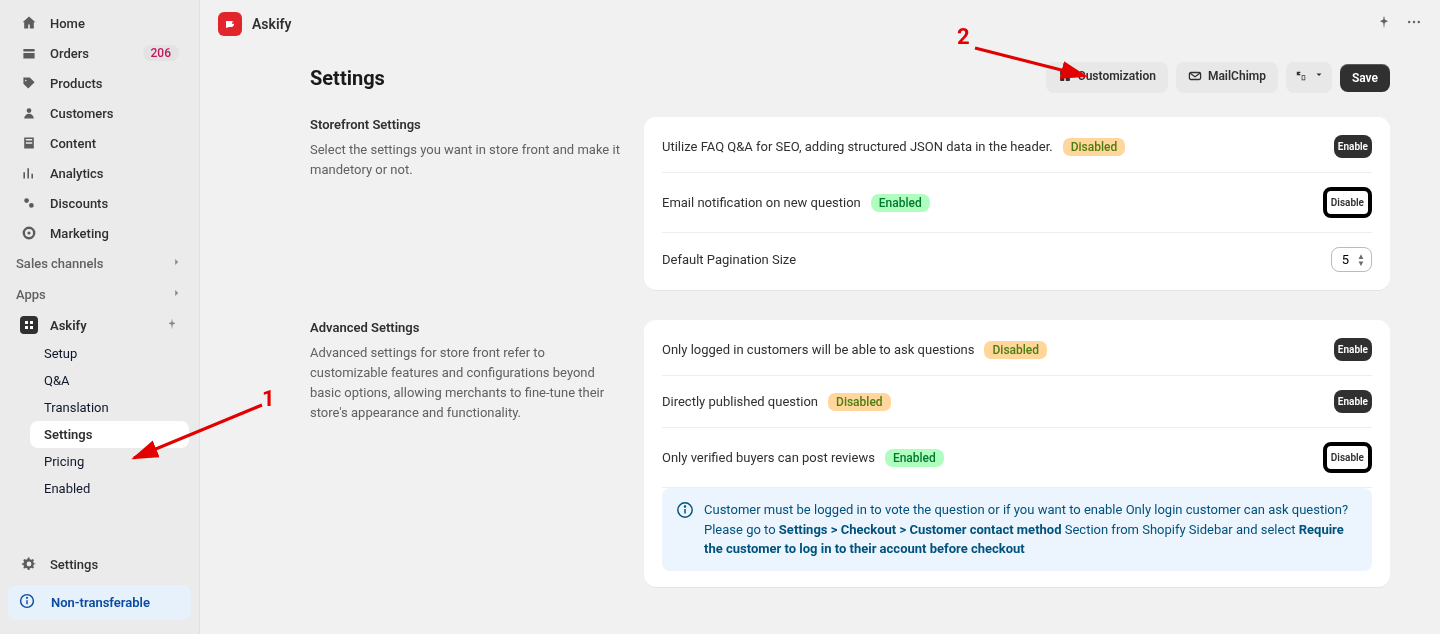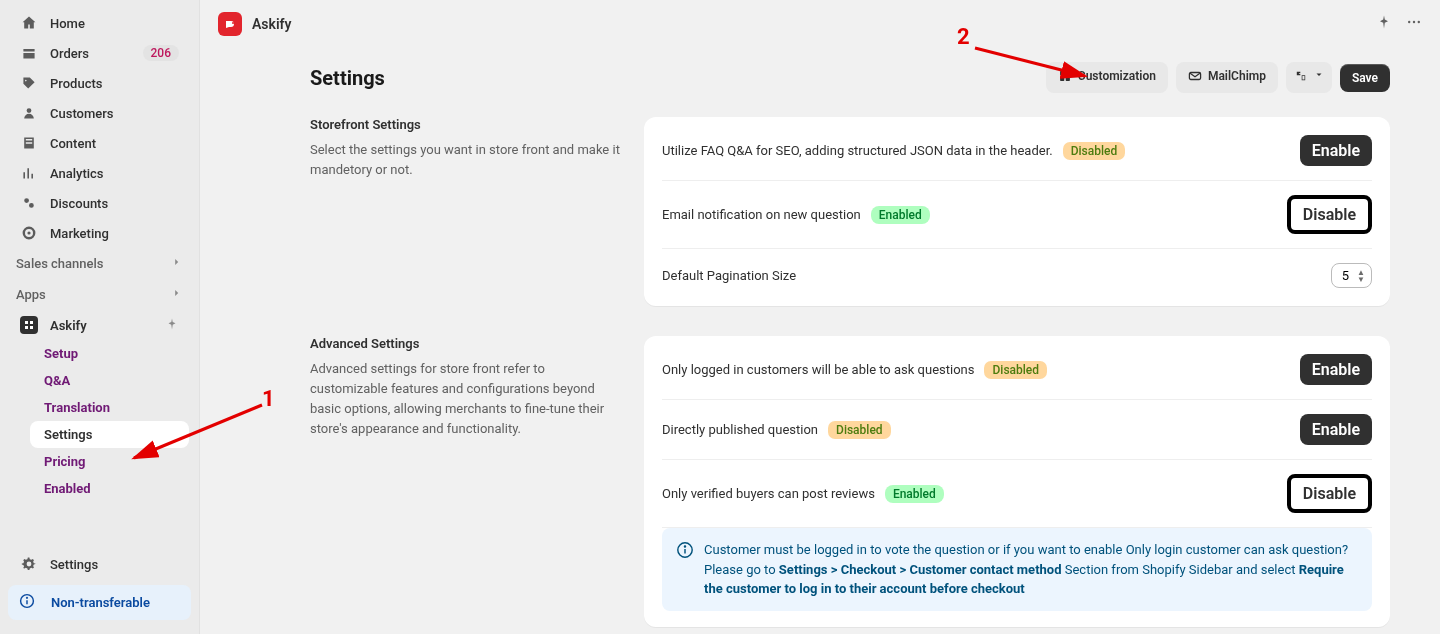--- a/index.html
+++ b/index.html
@@ -9,21 +9,21 @@
 .sidebar { width: 200px; background: #ebebeb; border-right: 1px solid #e1e1e1; padding: 8px 0; display: flex; flex-direction: column; height: 100%; overflow-y: auto; }
 .nav-item { display: flex; align-items: center; padding: 6px 14px; cursor: pointer; color: #303030; font-size: 13px; font-weight: 500; border-radius: 8px; margin: 0 6px; }
 .nav-item .icon { width: 18px; height: 18px; margin-right: 12px; display: flex; align-items: center; justify-content: center; color: #5c5c5c; }
 .nav-item .badge { margin-left: auto; background: #e3e3e3; color: #be185d; font-size: 12px; padding: 1px 8px; border-radius: 8px; font-weight: 500; }
 .section-header { display: flex; align-items: center; justify-content: space-between; padding: 8px 16px; font-size: 13px; font-weight: 500; color: #616161; cursor: pointer; }
 .section-header .chev { color: #8a8a8a; }
 .app-item { display: flex; align-items: center; padding: 6px 14px; font-size: 13px; font-weight: 600; color: #303030; margin: 0 6px; border-radius: 8px; }
 .app-item .app-icon { width: 18px; height: 18px; margin-right: 12px; background: #303030; border-radius: 4px; display: flex; align-items: center; justify-content: center; }
 .app-item .pin { margin-left: auto; color: #8a8a8a; }
 .sub-nav { margin-left: 30px; }
-.sub-item { padding: 6px 14px; font-size: 13px; color: #701a75; cursor: pointer; border-radius: 8px; margin: 0 6px 0 0; font-weight: 700; }
+.sub-item { padding: 6px 14px; font-size: 13px; color: #0f172a; cursor: pointer; border-radius: 8px; margin: 0 6px 0 0; font-weight: 400; }
 .sub-item.active { background: #fff; color: #303030; font-weight: 600; border-radius: 8px; margin-right: 10px; }
 .sidebar-bottom { margin-top: auto; padding-bottom: 6px; }
 .non-transfer { margin: 6px 8px 0 8px; padding: 8px 11px; background: #e7f1fb; color: #0a4aa0; font-size: 13px; font-weight: 600; border-radius: 8px; display: flex; align-items: center; gap: 16px; }
 
 
 .main { flex: 1; display: flex; flex-direction: column; height: 100%; overflow: hidden; }
 .topbar { display: flex; align-items: center; padding: 12px 18px; gap: 10px; }
 .app-logo { width: 24px; height: 24px; background: #e2252d; border-radius: 6px; display: flex; align-items: center; justify-content: center; }
 .app-name { font-size: 14px; font-weight: 600; color: #303030; }
 .topbar-right { margin-left: auto; display: flex; align-items: center; gap: 14px; color: #616161; }
@@ -41,21 +41,21 @@
 .section-title { font-size: 13px; font-weight: 650; color: #303030; margin-bottom: 8px; }
 .section-desc { font-size: 13px; color: #616161; line-height: 1.55; font-weight: 450; }
 .card { flex: 1; background: #fff; border-radius: 12px; box-shadow: 0 1px 0 rgba(0,0,0,0.05); padding: 4px 18px; }
 .row { display: flex; align-items: center; padding: 14px 0; border-bottom: 1px solid #eee; gap: 10px; }
 .row:last-of-type { border-bottom: none; }
 .row-text { font-size: 13px; color: #303030; font-weight: 450; }
 .status { font-size: 12px; font-weight: 500; padding: 2px 8px; border-radius: 8px; }
 .status.disabled { background: #ffd79d; color: #4d7c0f; border-radius: 7px; }
 .status.enabled { background: #affebf; color: #007a2b; }
 .row-action { margin-left: auto; }
-.rbtn { font-size: 16px; font-weight: 600; padding: 6px 12px; border-radius: 8px; cursor: pointer; border: none; }
+.rbtn { font-size: 10px; font-weight: 600; padding: 6px 4px; border-radius: 8px; cursor: pointer; border: none; }
 .rbtn.enable { background: #303030; color: #fff; }
 .rbtn.disable { background: #fff; border: 4px solid #000000; color: #303030; }
 .stepper { display: flex; align-items: center; border: 1px solid #bbb; border-radius: 8px; padding: 4px 6px 4px 10px; gap: 8px; font-size: 13px; }
 .stepper .arrows { display: flex; flex-direction: column; font-size: 8px; line-height: 7px; color: #6b6b6b; cursor: pointer; }
 .info-box { background: #ecf5fe; border-radius: 8px; padding: 12px 14px; margin-bottom: 12px; display: flex; gap: 10px; }
 .info-box .info-icon { color: #00527c; flex-shrink: 0; margin-top: 1px; }
 .info-text { font-size: 13px; color: #00527c; line-height: 1.5; }
 .info-text b { font-weight: 700; }
 
 

